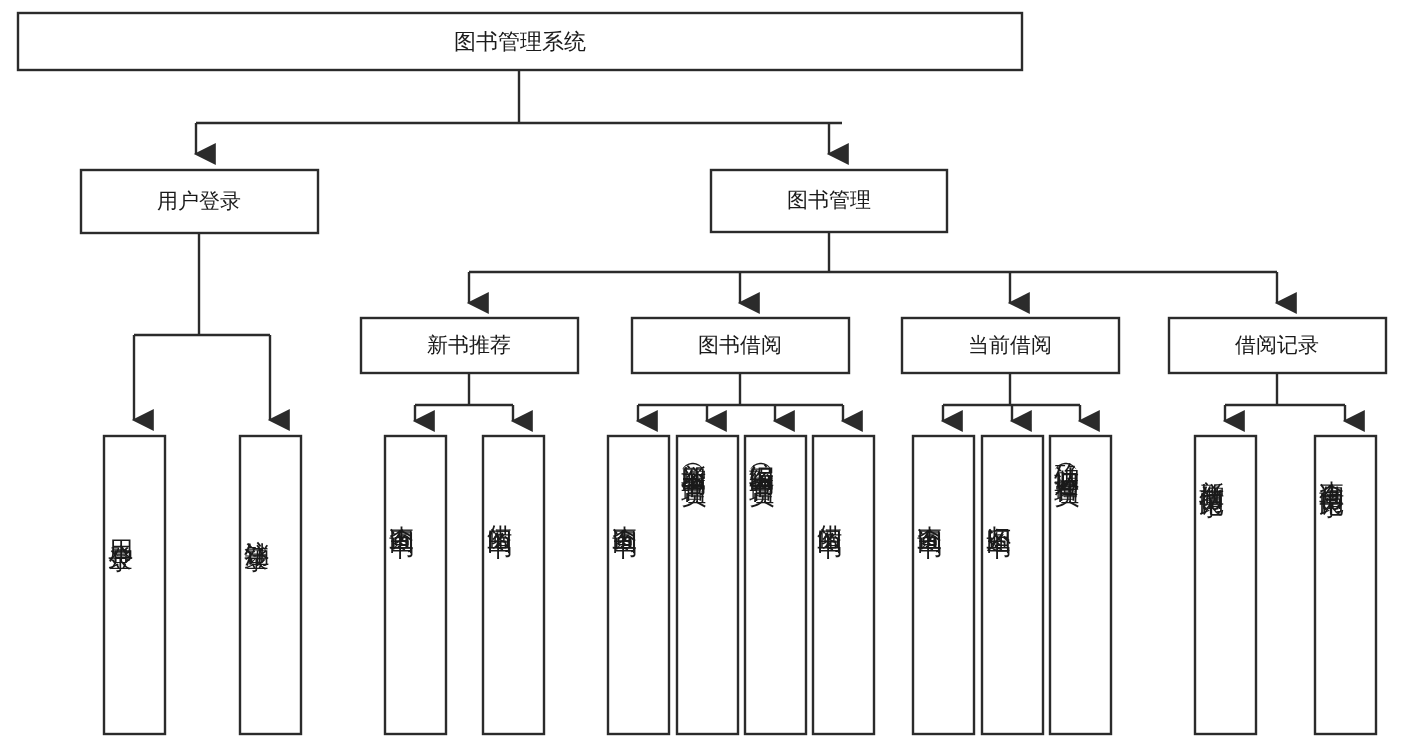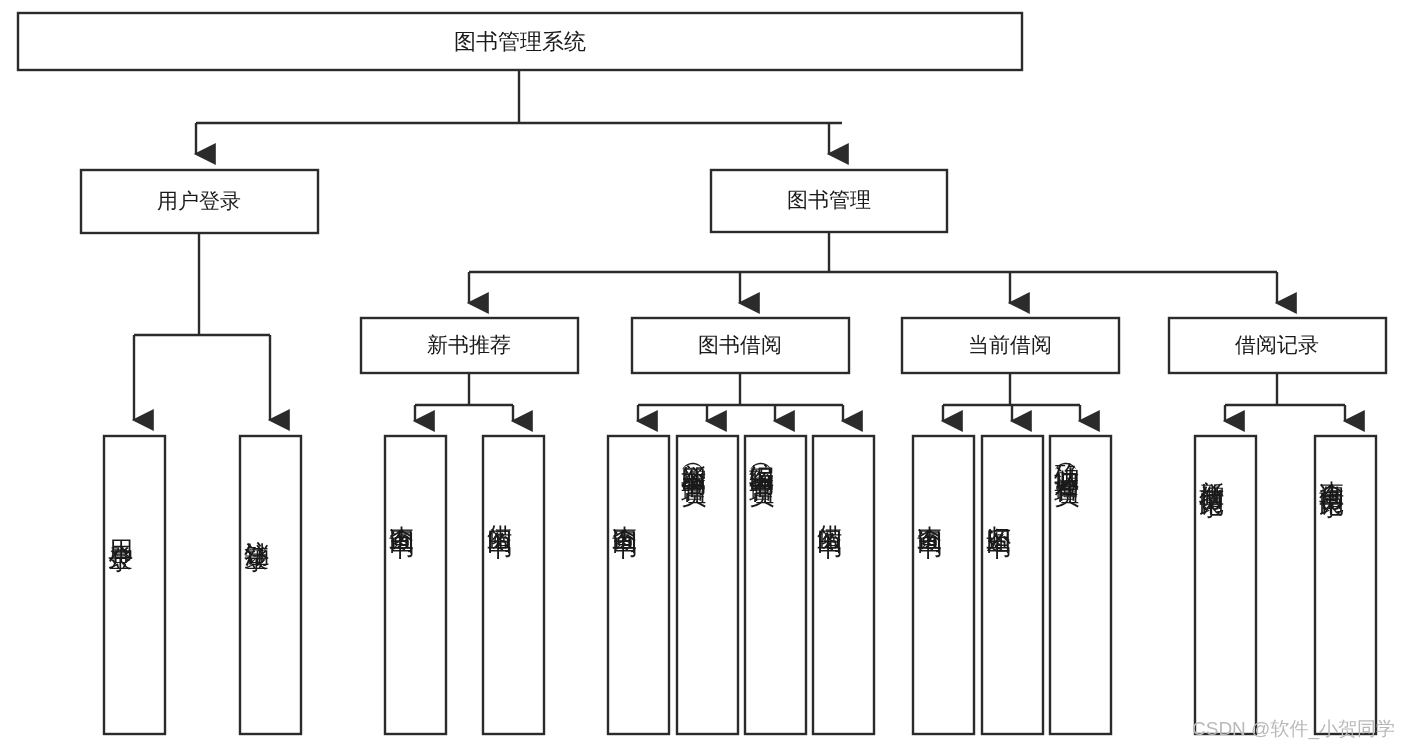--- a/index.html
+++ b/index.html
@@ -201,15 +201,14 @@
   <div class="vert-label" style="left:749px; top:443px;">编辑图书（管理员）</div>
   <div class="vert-label" style="left:817px; top:505px;">借阅图书</div>
 
   <div class="vert-label" style="left:917px; top:505px;">查询图书</div>
   <div class="vert-label" style="left:986px; top:505px;">归还图书</div>
   <div class="vert-label" style="left:1054px; top:443px;">确认归还（管理员）</div>
 
   <div class="vert-label" style="left:1199px; top:460px;">新增借阅记录</div>
   <div class="vert-label" style="left:1319px; top:460px;">查询借阅记录</div>
 
-  <div class="watermark" style="left:1192px; top:716px;">CSDN @软件_小贺同学</div>
 
 </div>
 
 </body></html>

